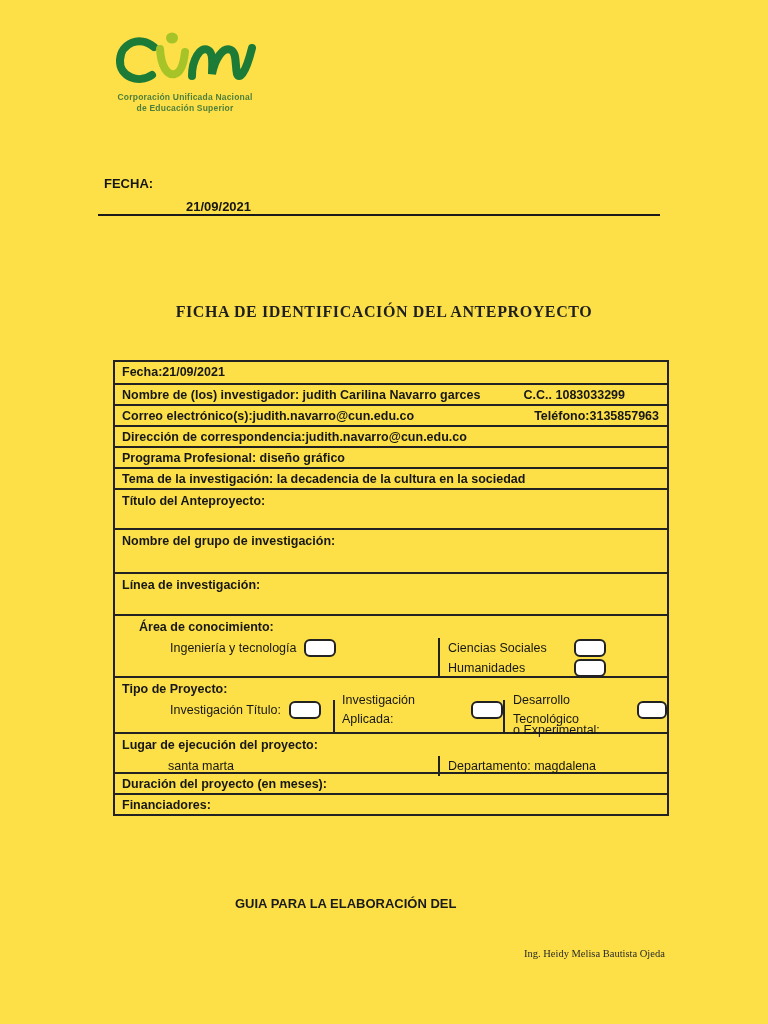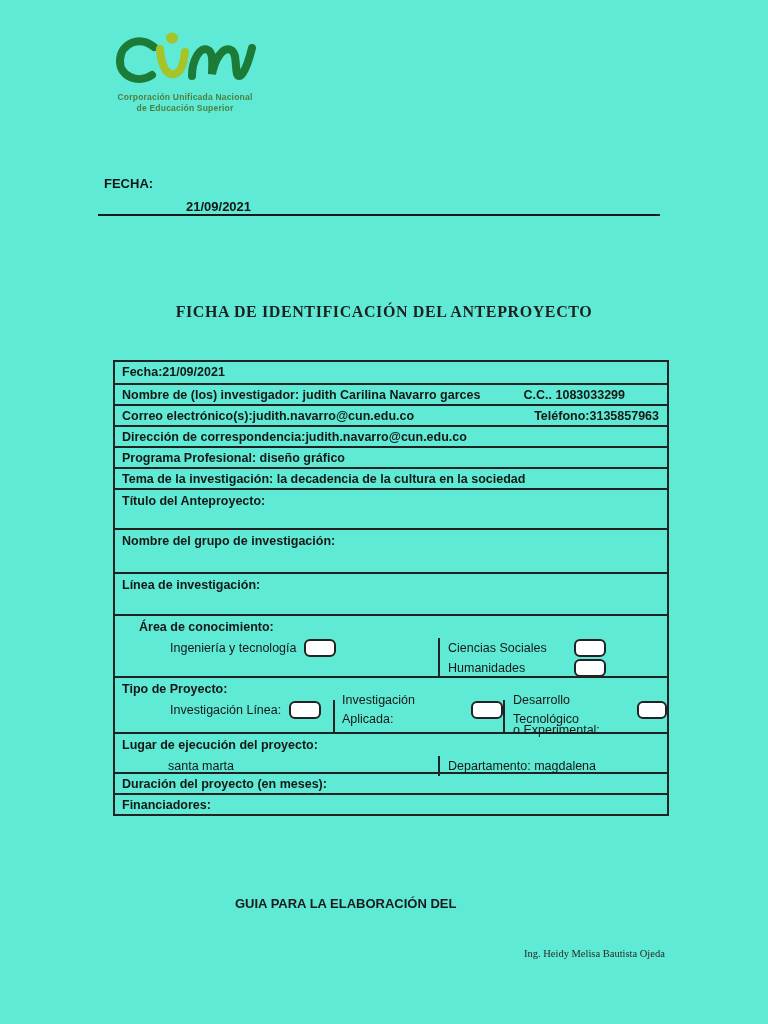--- a/index.html
+++ b/index.html
@@ -1,19 +1,19 @@
 <!DOCTYPE html>
 <html><head>
 <meta charset="utf-8">
 <style>
   html,body{margin:0;padding:0;background:#ffffff;}
   .page{
     position:relative;
     width:768px;height:1024px;
-    background:#5eead4;
+    background:#fde047;
     font-family:"Liberation Sans", sans-serif;
     color:#1b1b1b;
     overflow:hidden;
   }
   
   .logo-block{position:absolute;left:100px;top:30px;width:170px;text-align:center;}
   .logo-svg{display:block;margin:0 auto;}
   .logo-tagline{font-size:8.5px;line-height:11px;font-weight:bold;color:#4f7f3c;letter-spacing:.2px;}
   
   .fecha-label{position:absolute;left:104px;top:176px;font-size:13px;font-weight:bold;color:#151515;}
@@ -134,21 +134,21 @@
           </div>
         </div>
       </div>
     </div>
 
     <div class="trow r-tall" style="height:56px;padding-left:0;">
       <div class="sub-label" style="padding-left:7px;">Tipo de Proyecto:</div>
       <div class="cols" style="height:34px;">
         <div class="col vline" style="width:172px;padding-left:7px;">
           <div class="optline opt">
-            <span>Investigación Línea:</span>
+            <span>Investigación Título:</span>
             <span class="cbox"></span>
           </div>
         </div>
         <div class="col vline" style="width:170px;padding-left:7px;">
           <div class="optline opt">
             <span>Investigación Aplicada:</span>
             <span class="cbox" style="margin-left:2px;"></span>
           </div>
         </div>
         <div class="col" style="flex:1;padding-left:8px;">

